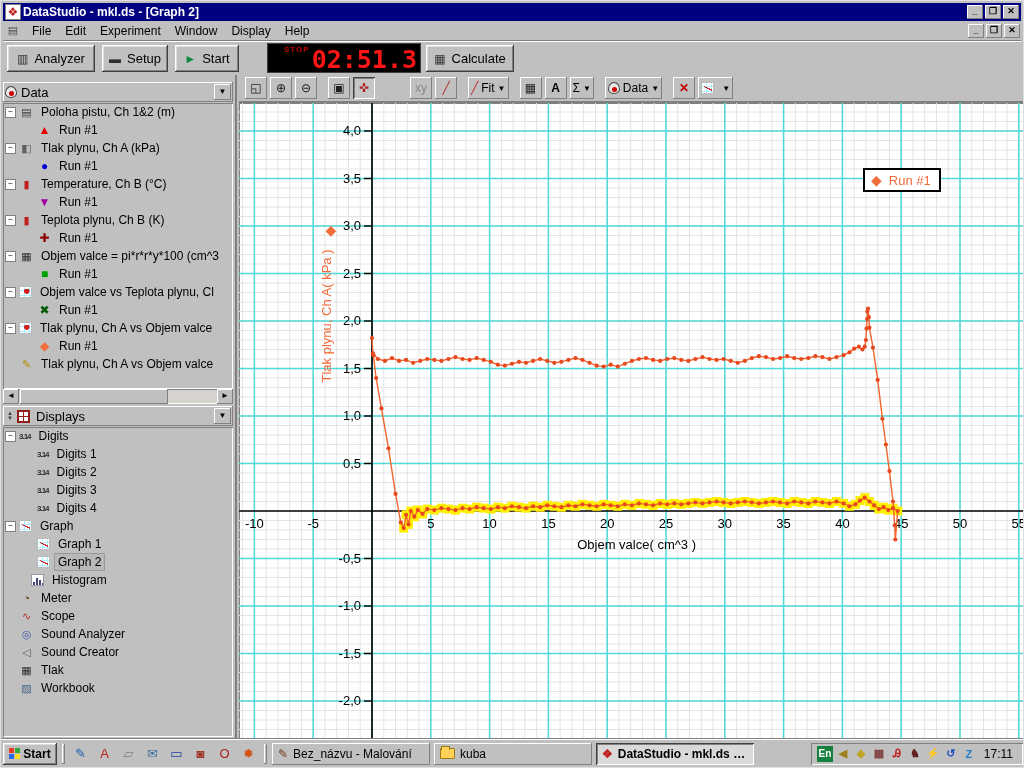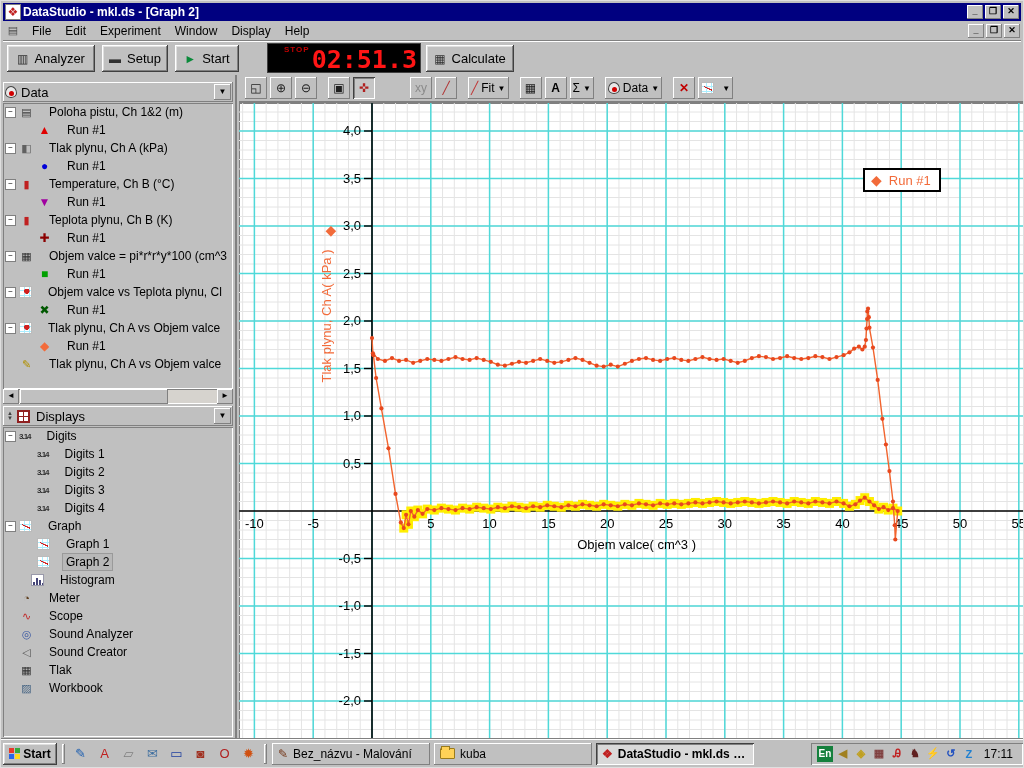--- a/index.html
+++ b/index.html
@@ -36,21 +36,21 @@
   .panel-header .hdr-label{flex:1;margin-left:4px;}
   .hdr-drop{width:17px;height:16px;font-size:8px;line-height:15px;text-align:center;}
   .flask-ic{width:12px;height:12px;border:1px solid #404040;border-radius:50% 50% 50% 50%/60% 60% 40% 40%;position:relative;background:#e8e8e8;}
   .flask-ic::after{content:"";position:absolute;left:3px;bottom:1px;width:5px;height:5px;border-radius:50%;background:#d00000;}
   .spin-ic{display:flex;flex-direction:column;font-size:6px;line-height:5px;color:#404040;width:10px;text-align:center;}
   .grid-ic{width:13px;height:13px;border:2px solid #902020;display:grid;grid-template-columns:1fr 1fr;grid-template-rows:1fr 1fr;gap:1px;background:#902020;margin:0 2px;}
   .grid-ic span{background:#fff;}
   .tree{position:absolute;left:2px;right:2px;overflow:hidden;background:#c0c0c0;}
   .trow{height:18px;display:flex;align-items:center;white-space:nowrap;}
   .trow .expander{width:9px;height:9px;background:#fff;box-shadow:0 0 0 1px #808080;font-size:8px;line-height:8px;text-align:center;margin-right:4px;flex:none;color:#000;}
-  .trow .tlabel{padding:1px 3px;margin-left:8px;}
+  .trow .tlabel{padding:1px 3px;}
   .trow .tlabel.selected{background:#b8b8b8;box-shadow:0 0 0 1px #9a9a9a;}
   .ticon{width:15px;text-align:center;margin-right:4px;flex:none;font-size:11px;}
   .mini-plot{width:13px;height:12px;flex:none;margin-right:5px;background:
     linear-gradient(#aef 0 0) 0 3px/13px 1px no-repeat,
     linear-gradient(#aef 0 0) 0 8px/13px 1px no-repeat,
     linear-gradient(#aef 0 0) 4px 0/1px 12px no-repeat,
     linear-gradient(#aef 0 0) 9px 0/1px 12px no-repeat,#fff;
     position:relative;border:1px solid #bbb;}
   .mini-plot::after{content:"";position:absolute;left:2px;top:2px;width:8px;height:7px;
     background:linear-gradient(25deg,transparent 44%,#d02020 46%,#d02020 56%,transparent 58%);}

